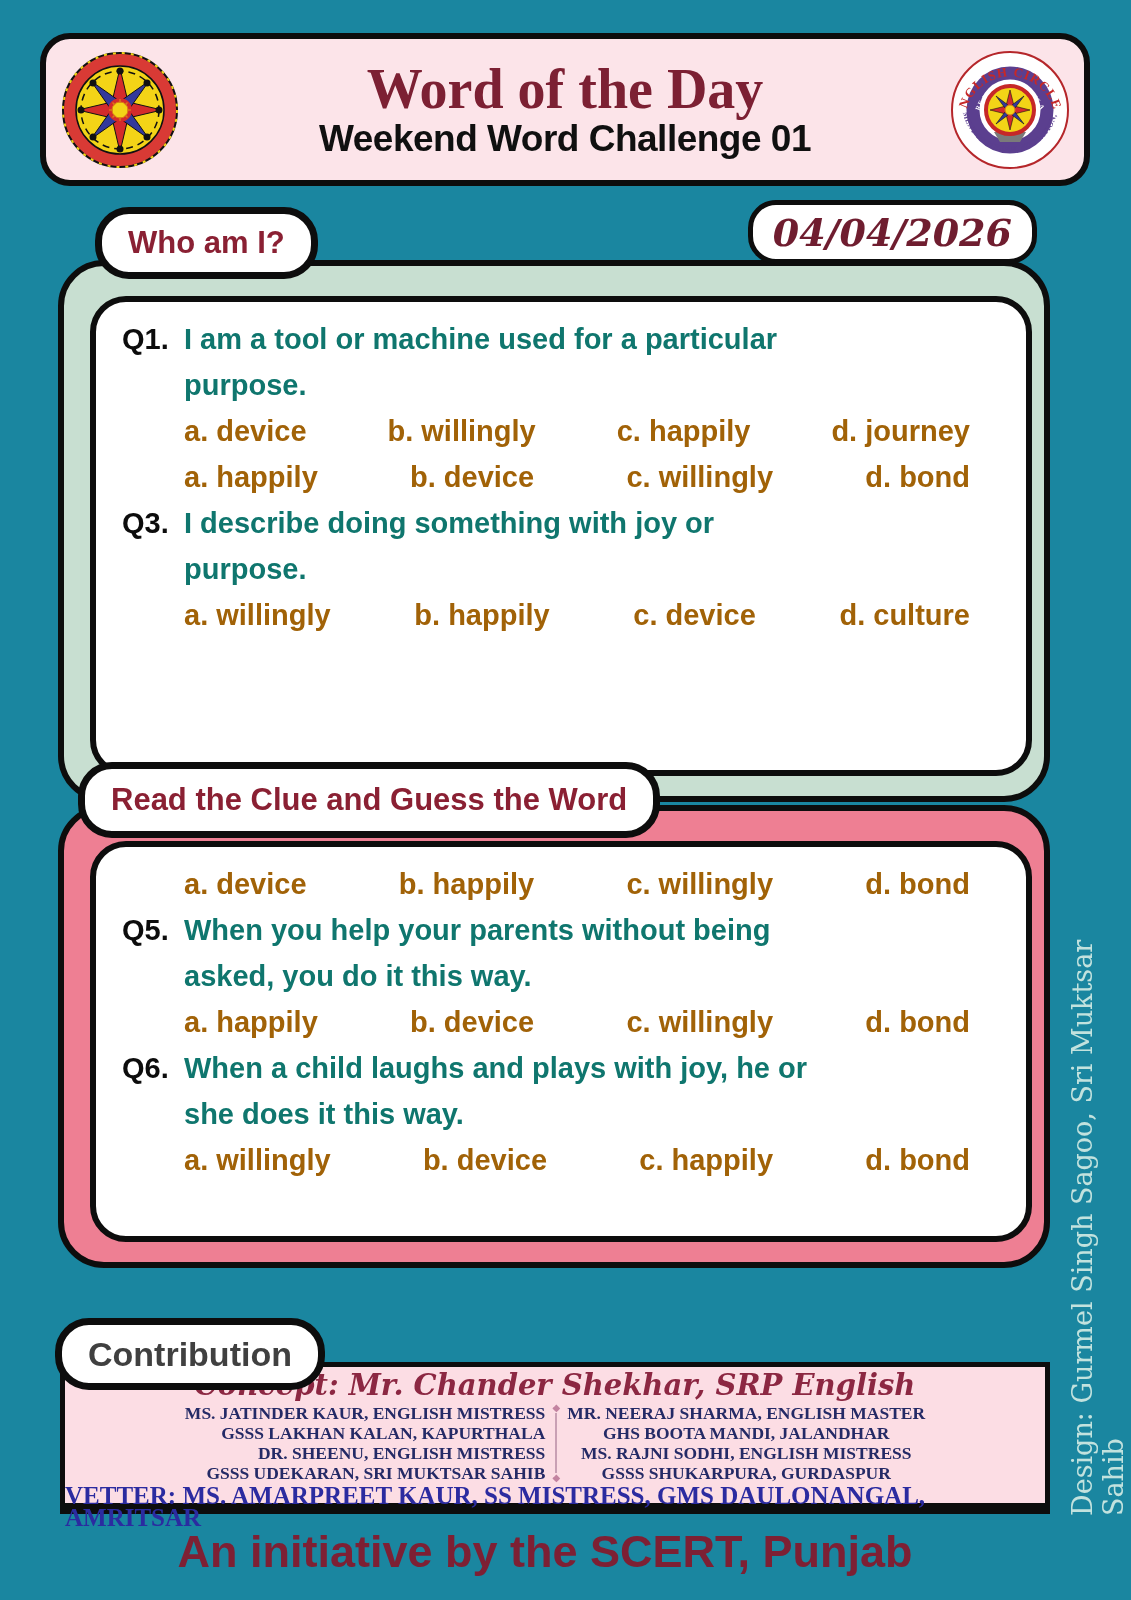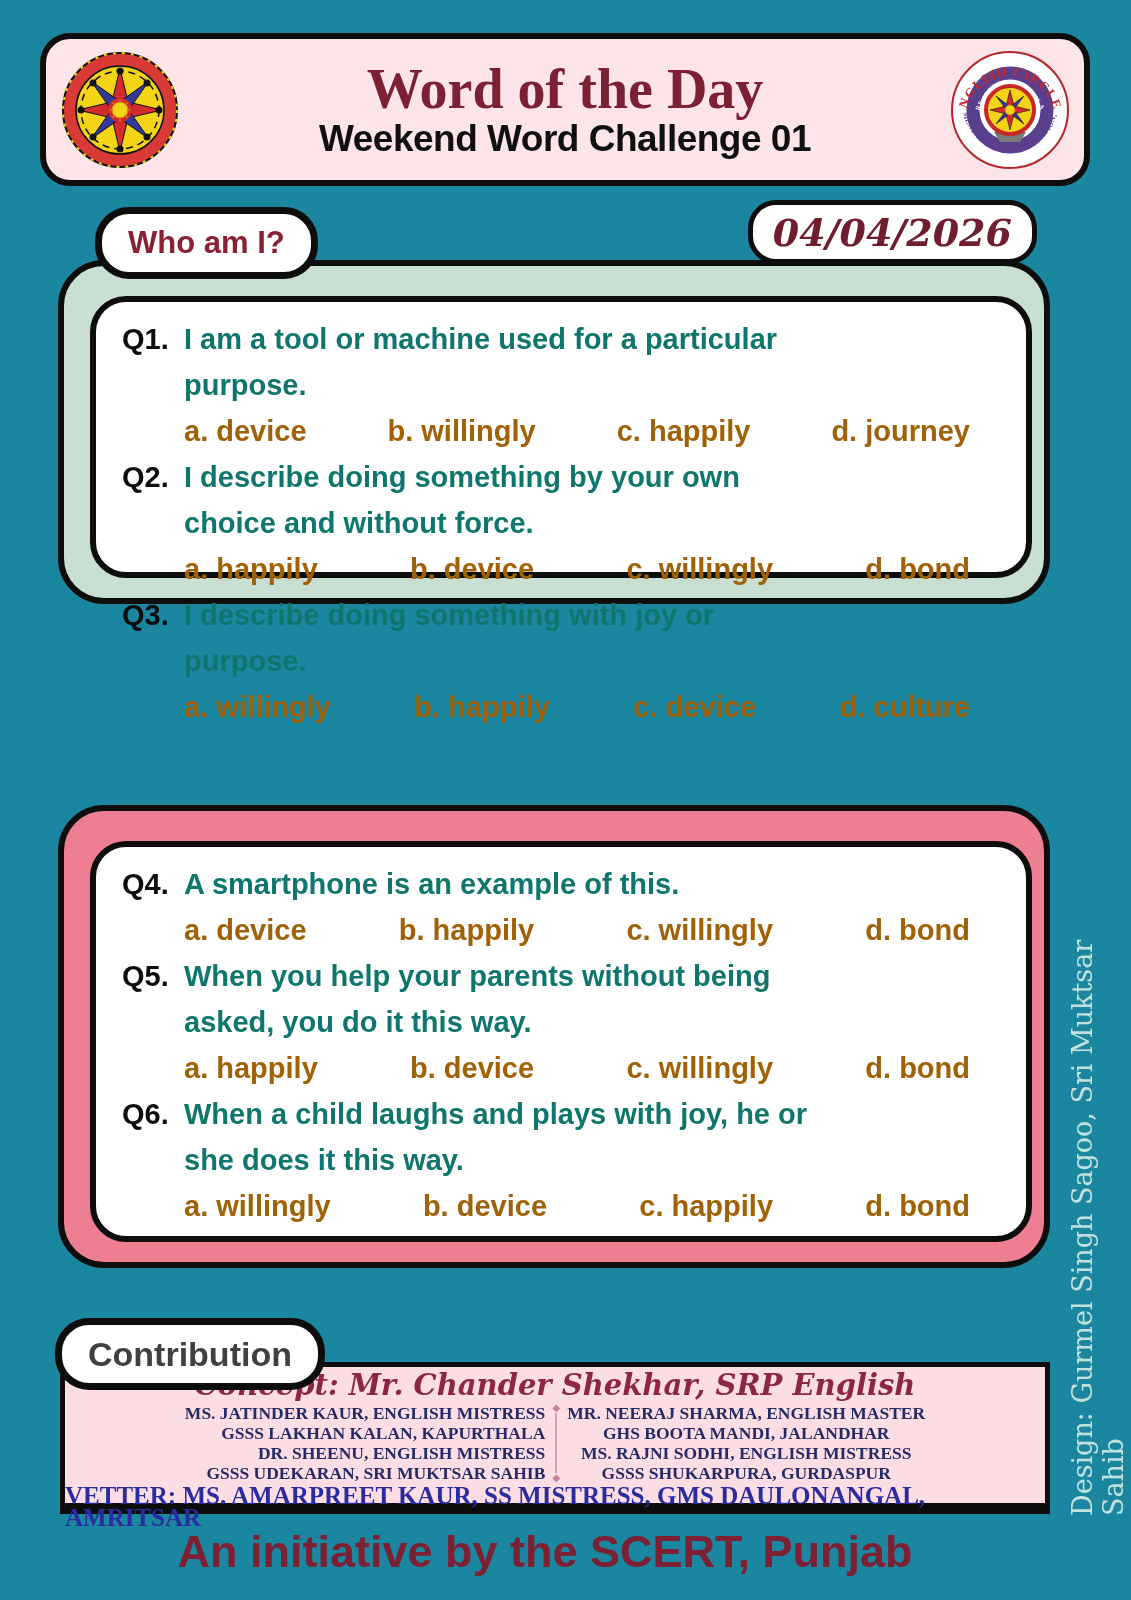--- a/index.html
+++ b/index.html
@@ -36,21 +36,21 @@
     display:flex;align-items:center;padding:0 26px;z-index:6;
     font-weight:700;font-size:31px;color:#8a2033;
   }
   .who-pill{left:95px;top:207px;height:58px;}
   .clue-pill{left:78px;top:762px;height:62px;}
   .contribution-pill{left:55px;top:1318px;height:58px;color:#404040;font-size:34px;}
   
   .big-card{
     position:absolute;border:6px solid #0d0d0d;border-radius:46px;box-sizing:border-box;
   }
-  .green-card{left:58px;top:260px;width:992px;height:344px;background:#c8dfd1;}
+  .green-card{left:58px;top:260px;width:992px;height:542px;background:#c8dfd1;}
   .pink-card{left:58px;top:805px;width:992px;height:463px;background:#ee7f93;}
   .inner-card{
     position:absolute;left:26px;top:30px;right:12px;bottom:20px;
     background:#ffffff;border:6px solid #0d0d0d;border-radius:36px;
     box-sizing:border-box;padding:14px 20px 0 26px;
   }
   
   .q-row{display:flex;align-items:flex-start;}
   .q-num{width:62px;flex-shrink:0;font-weight:700;font-size:29px;line-height:46px;color:#0c0c0c;}
   .q-text{font-weight:700;font-size:29px;line-height:46px;color:#0f766e;}
@@ -189,27 +189,20 @@
           <div>purpose.</div>
         </div>
       </div>
       <div class="options-row">
         <span>a. device</span>
         <span>b. willingly</span>
         <span>c. happily</span>
         <span>d. journey</span>
       </div>
 
-      <div class="q-row">
-        <div class="q-num">Q2.</div>
-        <div class="q-text">
-          <div>I describe doing something by your own</div>
-          <div>choice and without force.</div>
-        </div>
-      </div>
       <div class="options-row">
         <span>a. happily</span>
         <span>b. device</span>
         <span>c. willingly</span>
         <span>d. bond</span>
       </div>
 
       <div class="q-row">
         <div class="q-num">Q3.</div>
         <div class="q-text">
@@ -220,30 +213,25 @@
       <div class="options-row">
         <span>a. willingly</span>
         <span>b. happily</span>
         <span>c. device</span>
         <span>d. culture</span>
       </div>
 
     </div>
   </div>
 
+  <div class="pill clue-pill">Read the Clue and Guess the Word</div>
 
   <div class="big-card pink-card">
     <div class="inner-card">
 
-      <div class="q-row">
-        <div class="q-num">Q4.</div>
-        <div class="q-text">
-          <div>A smartphone is an example of this.</div>
-        </div>
-      </div>
       <div class="options-row">
         <span>a. device</span>
         <span>b. happily</span>
         <span>c. willingly</span>
         <span>d. bond</span>
       </div>
 
       <div class="q-row">
         <div class="q-num">Q5.</div>
         <div class="q-text">

